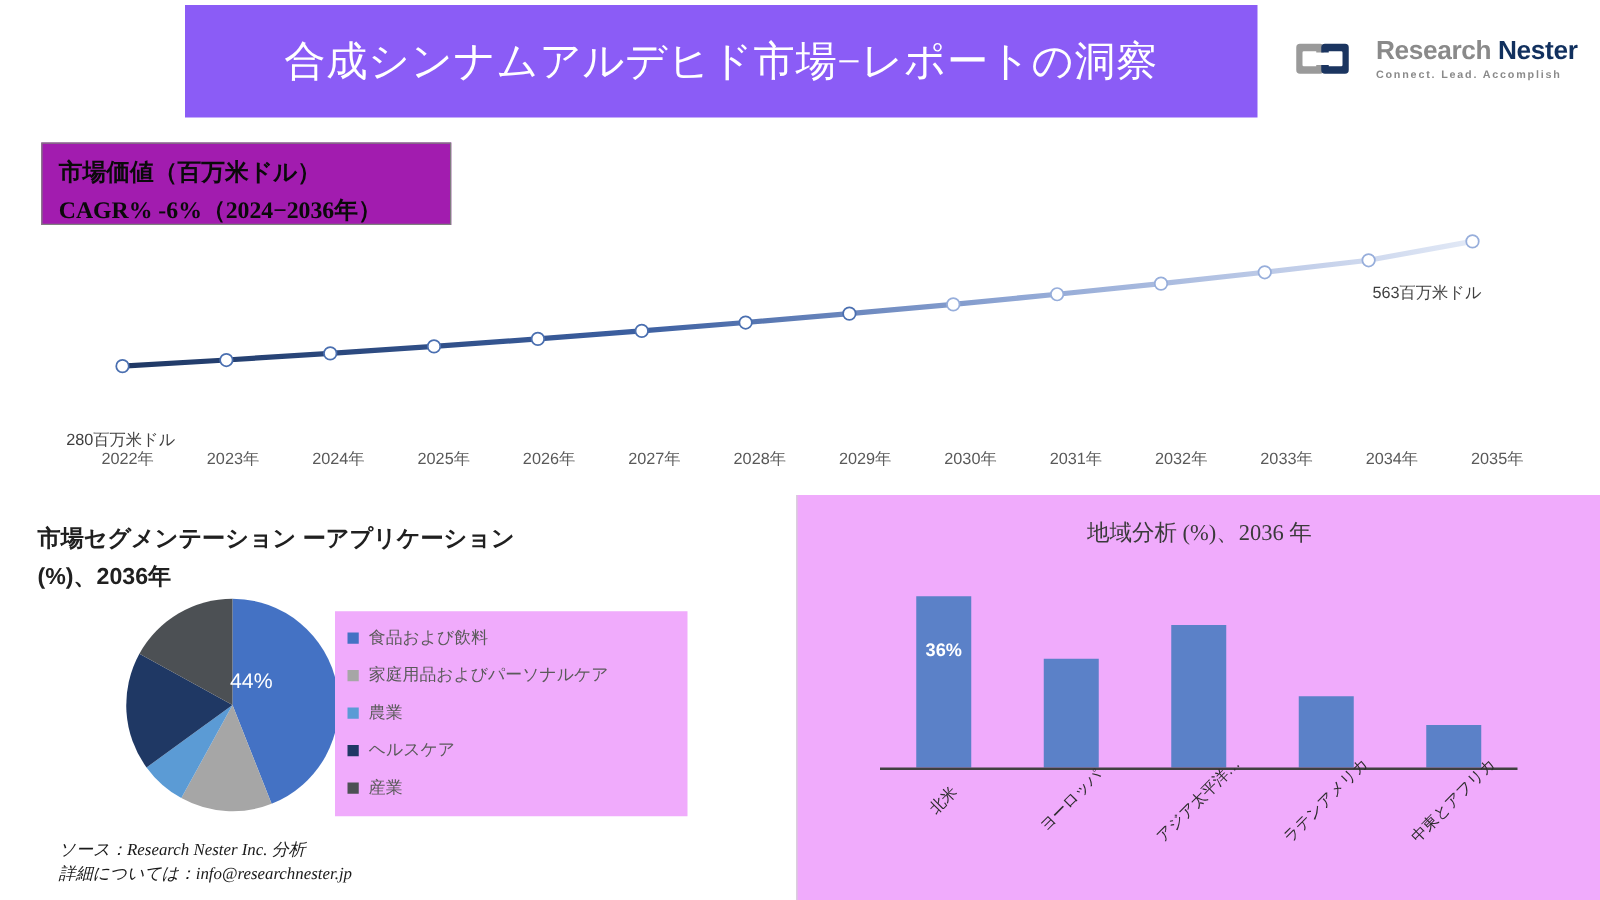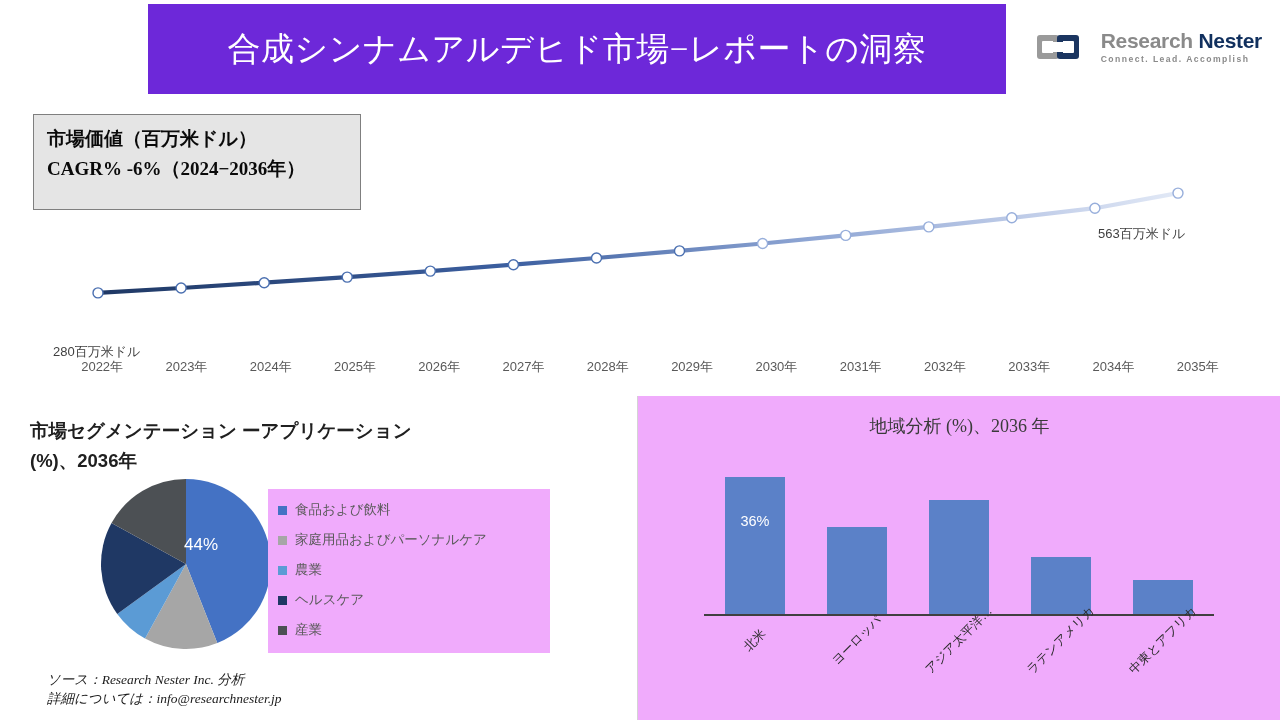--- a/index.html
+++ b/index.html
@@ -16,21 +16,21 @@
     color: #262626;
   }
 
   
   #header-band {
     position: absolute;
     left: 148px;
     top: 4px;
     width: 858px;
     height: 90px;
-    background: #6d28d9;
+    background: #8b5cf6;
     display: flex;
     align-items: center;
     justify-content: center;
   }
   #header-title {
     color: #ffffff;
     font-family: "Liberation Serif", "DejaVu Serif", serif;
     font-size: 33px;
     letter-spacing: 0.5px;
     white-space: nowrap;
@@ -66,23 +66,23 @@
     margin-top: 4px;
     white-space: nowrap;
   }
 
   
   #value-box {
     position: absolute;
     left: 33px;
     top: 114px;
     width: 328px;
-    height: 96px;
+    height: 66px;
     border: 1px solid #7f7f7f;
-    background: #e5e5e5;
+    background: #a21caf;
     box-sizing: border-box;
     padding: 9px 0 0 13px;
     font-family: "Liberation Serif", "DejaVu Serif", serif;
   }
   #value-box .line {
     font-size: 19px;
     font-weight: bold;
     color: #0a0a0a;
     line-height: 30px;
     white-space: nowrap;
@@ -232,23 +232,24 @@
   }
   .bar-slot {
     width: 102px;
     height: 158px;
     display: flex;
     align-items: flex-end;
     justify-content: center;
     position: relative;
   }
   .bar {
-    width: 60px;
+    width: 44px;
     background: #5b81c8;
     position: relative;
+    font-weight: bold;
   }
   .bar-value {
     position: absolute;
     left: 0;
     top: 36px;
     width: 100%;
     text-align: center;
     font-size: 14.5px;
     color: #ffffff;
   }

